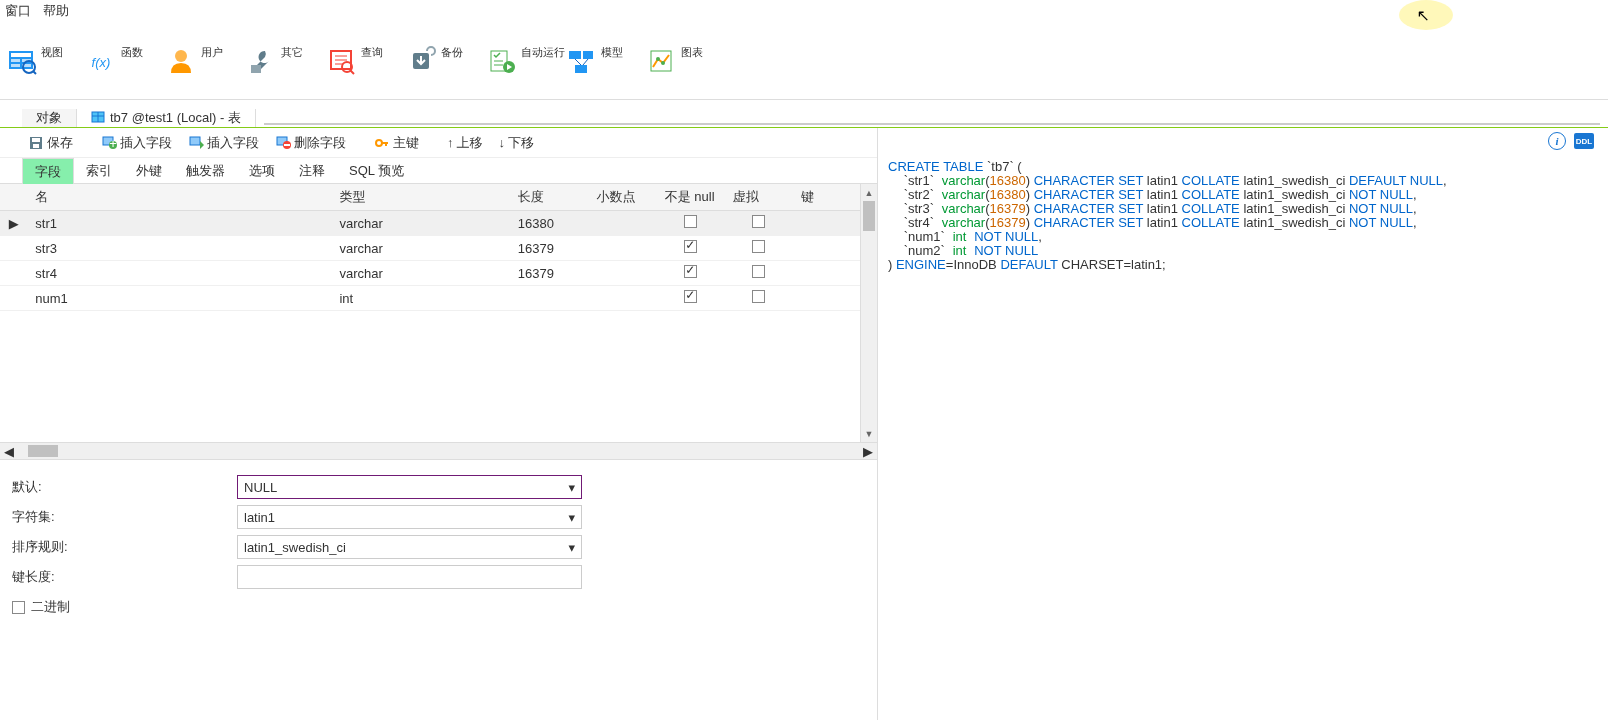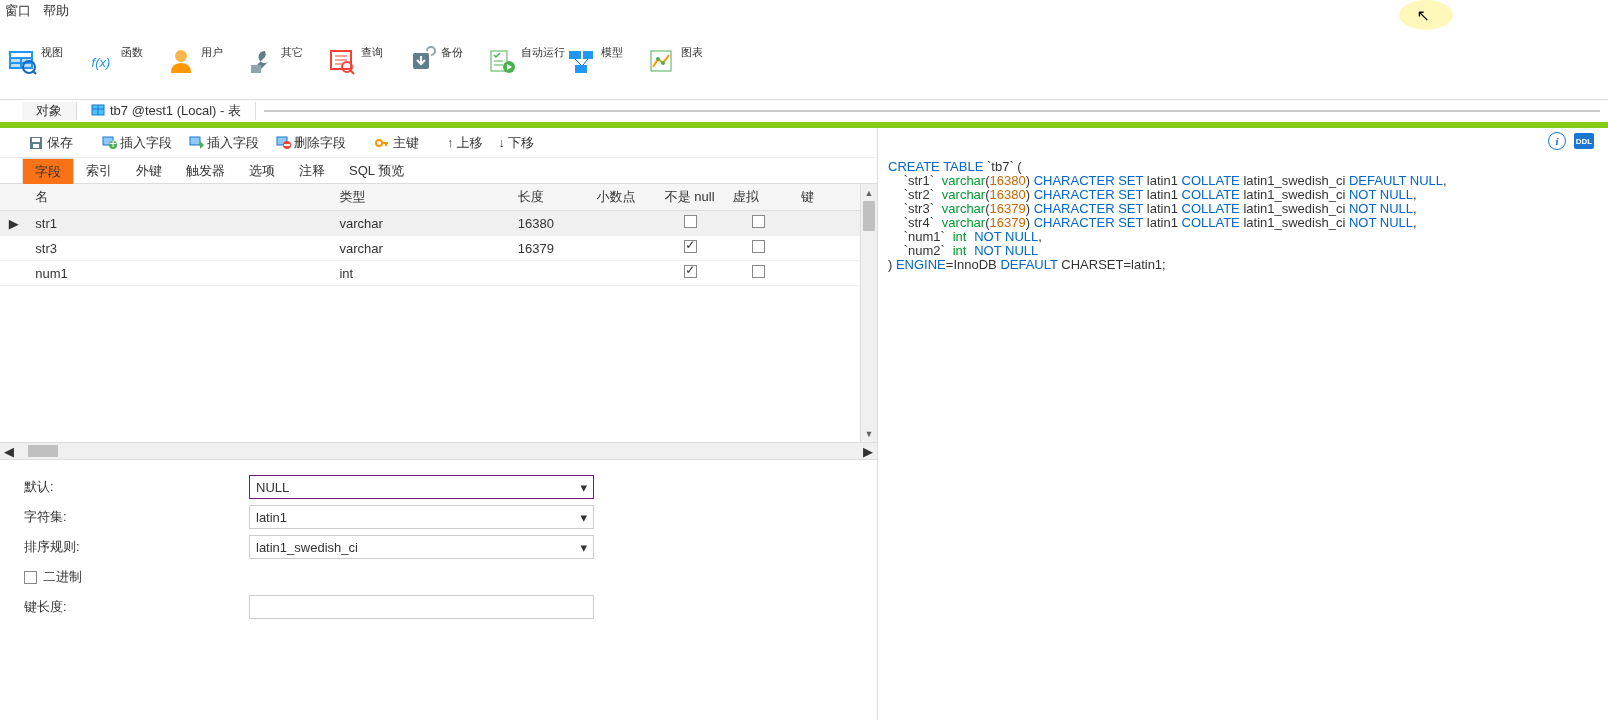--- a/index.html
+++ b/index.html
@@ -3,54 +3,54 @@
 <meta charset="utf-8">
 <style>
 *{box-sizing:border-box;margin:0;padding:0;font-family:"Microsoft YaHei",Tahoma,Arial,sans-serif;font-size:13px;color:#333}
 body{background:#fff;width:1608px;height:720px;overflow:hidden;position:relative}
 .menubar{height:22px;display:flex;align-items:center;padding-left:5px;gap:12px}
 .menubar span{cursor:default}
 .toolbar{height:78px;display:flex;align-items:center;padding-left:5px;border-bottom:1px solid #ddd}
 .tool-item{width:80px;display:flex;flex-direction:row;align-items:flex-start;gap:4px;cursor:pointer}
 .tool-icon{width:32px;height:32px;display:flex;align-items:center;justify-content:center}
 .tool-label{font-size:11px}
-.tab-strip{height:28px;display:flex;align-items:center;border-bottom:6px solid #84cc16;padding-left:22px}
+.tab-strip{height:28px;display:flex;align-items:flex-end;border-bottom:1px solid #84cc16;padding-left:22px}
 .tab{padding:0 14px;display:flex;align-items:center;border-right:1px solid #ddd;cursor:pointer;gap:5px}
 .tab.obj{background:#f5f5f5}
 .tab.active{background:#fff}
 .tab-input{flex:1;border:1px solid #ccc;margin:2px 8px;background:#fff}
 .content{display:flex;height:592px}
 .left-pane{width:878px;border-right:1px solid #ddd;display:flex;flex-direction:column}
 .action-bar{height:30px;display:flex;align-items:center;gap:4px;padding-left:22px;border-bottom:1px solid #eee}
 .action-btn{display:flex;align-items:center;gap:3px;padding:2px 6px;cursor:pointer}
 .action-sep{width:8px}
 .sub-tabs{height:26px;display:flex;align-items:stretch;padding-left:22px;border-bottom:1px solid #ddd}
 .sub-tab{padding:0 12px;display:flex;align-items:center;cursor:pointer}
-.sub-tab.active{background:#f97316;border:1px solid #ddd;border-bottom:none;margin-bottom:-1px}
+.sub-tab.active{background:#86efac;border:1px solid #ddd;border-bottom:none;margin-bottom:-1px}
 .grid-wrap{position:relative;flex:0 0 auto}
 .grid{width:100%;border-collapse:collapse}
 .grid th{text-align:left;font-weight:normal;background:#f5f5f5;border-bottom:1px solid #ddd;padding:4px 8px;height:24px}
 .grid td{padding:3px 8px;height:25px;border-bottom:1px solid #f0f0f0}
 .grid tr.sel td{background:#f0f0f0}
 .col-marker{width:20px;text-align:center}
 .col-name{width:290px}
 .col-type{width:170px}
 .col-len{width:75px}
 .col-dec{width:65px}
 .col-null{width:65px;text-align:center}
 .col-virt{width:65px;text-align:center}
 .col-key{width:60px}
 .checkbox{display:inline-block;width:13px;height:13px;border:1px solid #888;background:#fff;position:relative}
 .checkbox.checked::after{content:"✓";position:absolute;top:-3px;left:0;font-size:12px;color:#333}
 .vscroll{position:absolute;right:0;top:0;bottom:0;width:17px;background:#f0f0f0;border-left:1px solid #ddd}
 .vscroll-thumb{position:absolute;top:17px;left:2px;right:2px;height:30px;background:#c0c0c0}
 .vscroll-arrow{position:absolute;left:0;right:0;height:17px;display:flex;align-items:center;justify-content:center;font-size:9px;color:#666}
 .hscroll{height:17px;background:#f0f0f0;border-top:1px solid #ddd;display:flex;align-items:center;justify-content:space-between;padding:0 4px;font-size:10px;color:#666}
 .hscroll-thumb{width:30px;height:12px;background:#c0c0c0;margin-left:14px}
-.props{padding:12px 24px;border-top:1px solid #ddd}
+.props{padding:12px 12px;border-top:1px solid #ddd}
 .prop-row{display:flex;align-items:center;height:30px}
 .prop-label{width:225px}
 .prop-select{width:345px;height:24px;border:1px solid #701a75;background:#fff;display:flex;align-items:center;justify-content:space-between;padding:0 6px}
 .prop-select.plain{border:1px solid #ccc}
 .prop-input{width:345px;height:24px;border:1px solid #ccc;background:#fff}
 .right-pane{flex:1;display:flex;flex-direction:column}
 .right-top{height:26px;display:flex;align-items:center;justify-content:flex-end;gap:8px;padding-right:14px}
 .info-icon{width:18px;height:18px;border:1.5px solid #1976d2;border-radius:50%;display:flex;align-items:center;justify-content:center;font-size:11px;font-style:italic;font-family:Georgia,serif;color:#1976d2;font-weight:bold}
 .ddl-icon{width:20px;height:16px;background:#1976d2;color:#fff;font-size:8px;display:flex;align-items:center;justify-content:center;font-weight:bold;border-radius:2px}
 .sql-pane{flex:1;padding:6px 10px;font-family:Consolas,monospace;font-size:13px;line-height:14px;white-space:pre;overflow:hidden}
@@ -292,20 +292,31 @@
               <td class="col-type">varchar</td>
               <td class="col-len">16379</td>
               <td class="col-dec"></td>
               <td class="col-null"><span class="checkbox checked"></span></td>
               <td class="col-virt"><span class="checkbox"></span></td>
               <td class="col-key"></td>
               <td></td>
             </tr>
             <tr>
               <td class="col-marker"></td>
+              <td class="col-name">str4</td>
+              <td class="col-type">varchar</td>
+              <td class="col-len">16379</td>
+              <td class="col-dec"></td>
+              <td class="col-null"><span class="checkbox checked"></span></td>
+              <td class="col-virt"><span class="checkbox"></span></td>
+              <td class="col-key"></td>
+              <td></td>
+            </tr>
+            <tr>
+              <td class="col-marker"></td>
               <td class="col-name">num1</td>
               <td class="col-type">int</td>
               <td class="col-len"></td>
               <td class="col-dec"></td>
               <td class="col-null"><span class="checkbox checked"></span></td>
               <td class="col-virt"><span class="checkbox"></span></td>
               <td class="col-key"></td>
               <td></td>
             </tr>
           </tbody>
@@ -340,26 +351,26 @@
       </div>
     </div>
     <div class="prop-row">
       <div class="prop-label">排序规则:</div>
       <div class="prop-select plain">
         <span>latin1_swedish_ci</span>
         <span>▾</span>
       </div>
     </div>
     <div class="prop-row">
+      <div class="prop-label">键长度:</div>
+      <div class="prop-input"></div>
+    </div>
+    <div class="prop-row">
       <span class="checkbox"></span>
       <span style="margin-left:6px">二进制</span>
-    </div>
-    <div class="prop-row">
-      <div class="prop-label">键长度:</div>
-      <div class="prop-input"></div>
     </div>
   </div>
 </div>
 
 <div class="right-pane">
   <div class="right-top">
     <div class="info-icon">i</div>
     <div class="ddl-icon">DDL</div>
   </div>
   <div class="sql-pane" id="sqlpane"><span class="kw">CREATE TABLE</span><span class="plain"> `tb7` (</span>

